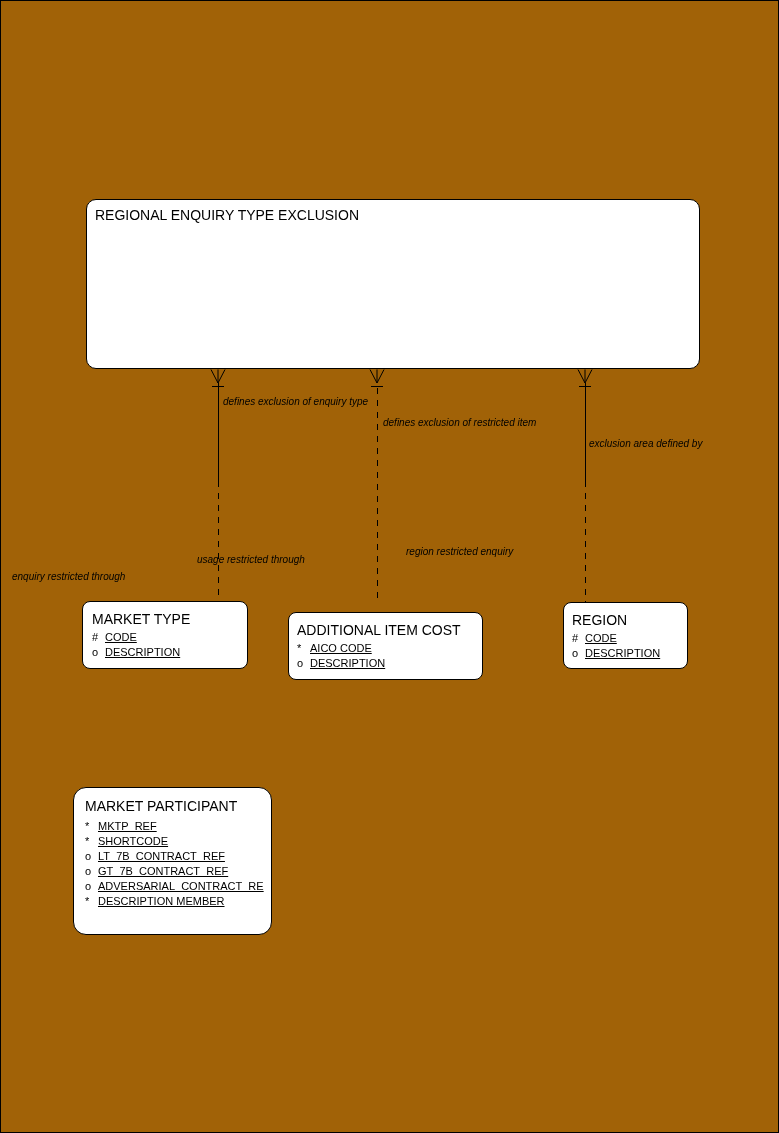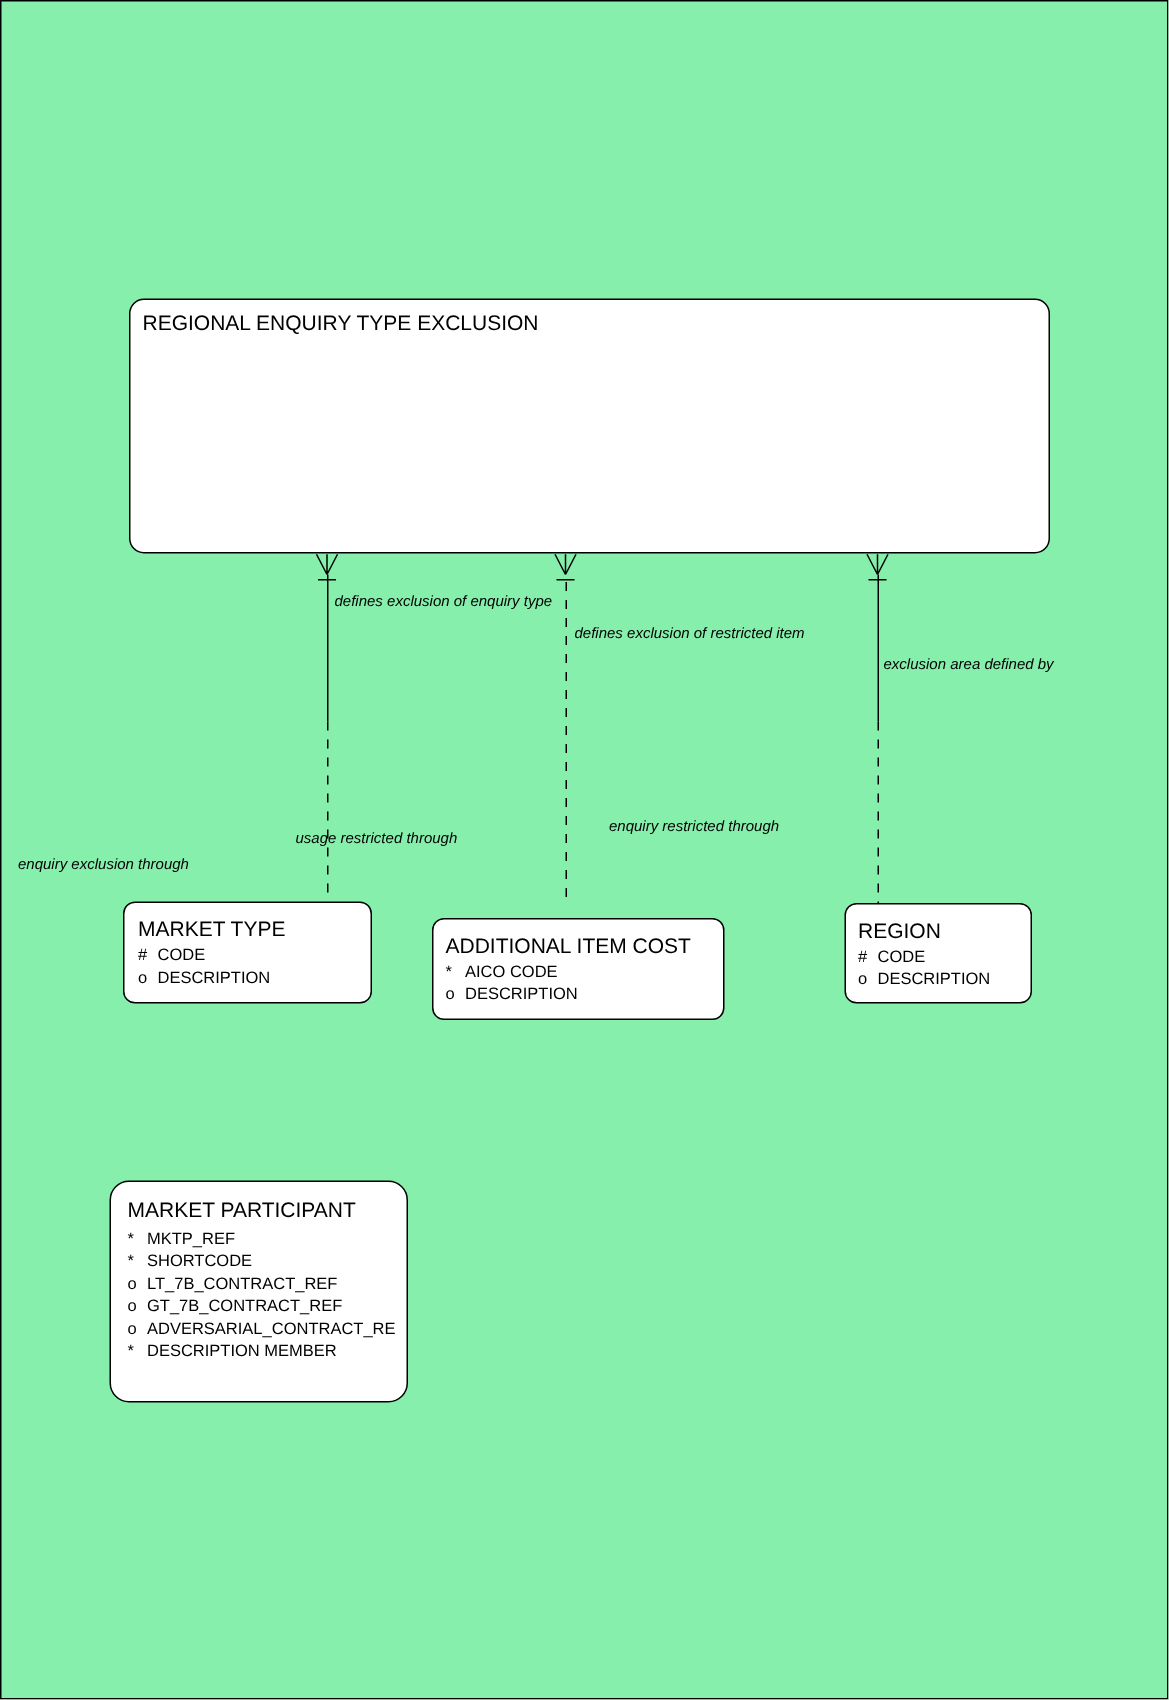--- a/index.html
+++ b/index.html
@@ -7,21 +7,21 @@
   body {
     font-family: "Liberation Sans", sans-serif;
     color: #000000;
     width: 779px; height: 1133px;
     position: relative;
   }
   .page {
     position: absolute; left: 0; top: 0;
     width: 779px; height: 1133px;
     border: 1px solid #000000;
-    background: #86efac;
+    background: #a16207;
     overflow: hidden;
   }
   svg.connector-layer {
     position: absolute; left: 0; top: 0;
     width: 779px; height: 1133px;
   }
   .entity {
     position: absolute;
     border: 1px solid #000000;
     background: #ffffff;
@@ -36,21 +36,21 @@
     font-size: 11px;
     line-height: 15px;
     white-space: nowrap;
     display: flex;
   }
   .attr-marker {
     display: inline-block;
     width: 13px;
     flex: 0 0 13px;
   }
-  .attr-name { white-space: nowrap; }
+  .attr-name { white-space: nowrap; text-decoration: underline; }
 
   
   .entity-main {
     left: 85px; top: 198px;
     width: 614px; height: 170px;
     border-radius: 10px;
     padding: 7px 8px;
   }
   
   .entity-enquiry-type {
@@ -195,17 +195,17 @@
         <div class="attr-row">
           <span class="attr-marker">*</span>
           <span class="attr-name">DESCRIPTION MEMBER</span>
         </div>
       </div>
   </div>
 
   <span class="rel-label lbl-def-enquiry">defines exclusion of enquiry type</span>
   <span class="rel-label lbl-def-aico">defines exclusion of restricted item</span>
   <span class="rel-label lbl-def-region">exclusion area defined by</span>
-  <span class="rel-label lbl-region-restr">enquiry restricted through</span>
+  <span class="rel-label lbl-region-restr">region restricted enquiry</span>
   <span class="rel-label lbl-usage-restr">usage restricted through</span>
-  <span class="rel-label lbl-enquiry-restr">enquiry exclusion through</span>
+  <span class="rel-label lbl-enquiry-restr">enquiry restricted through</span>
 
 </div>
 
 </body></html>

